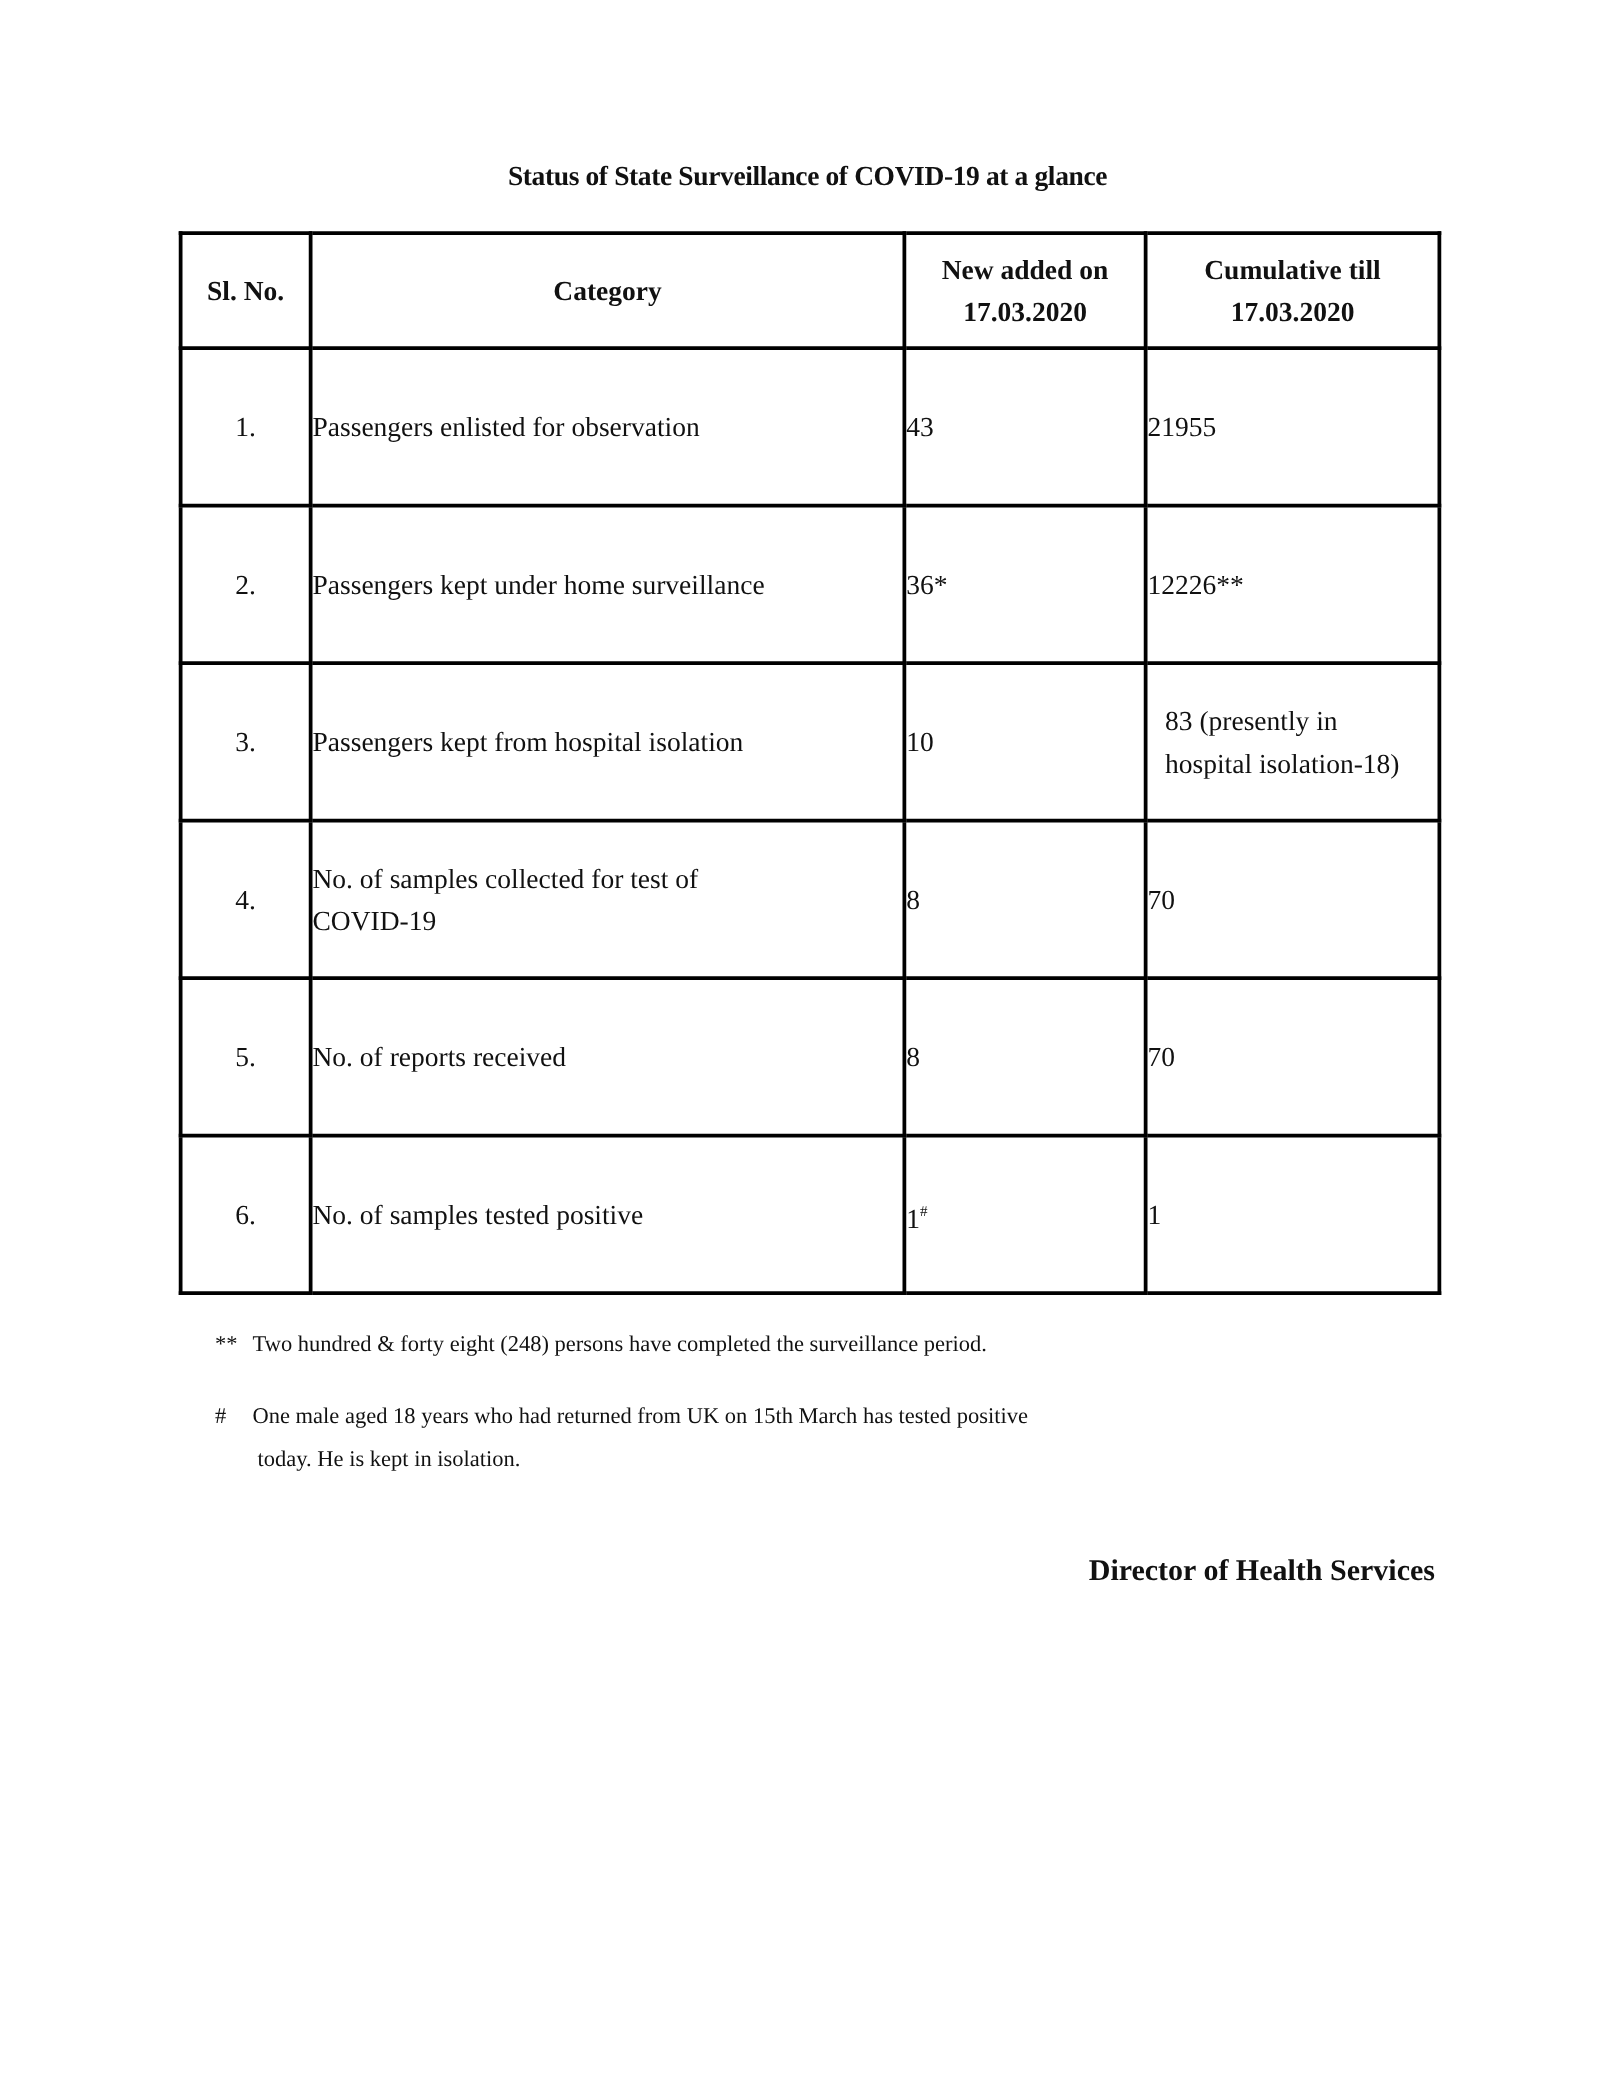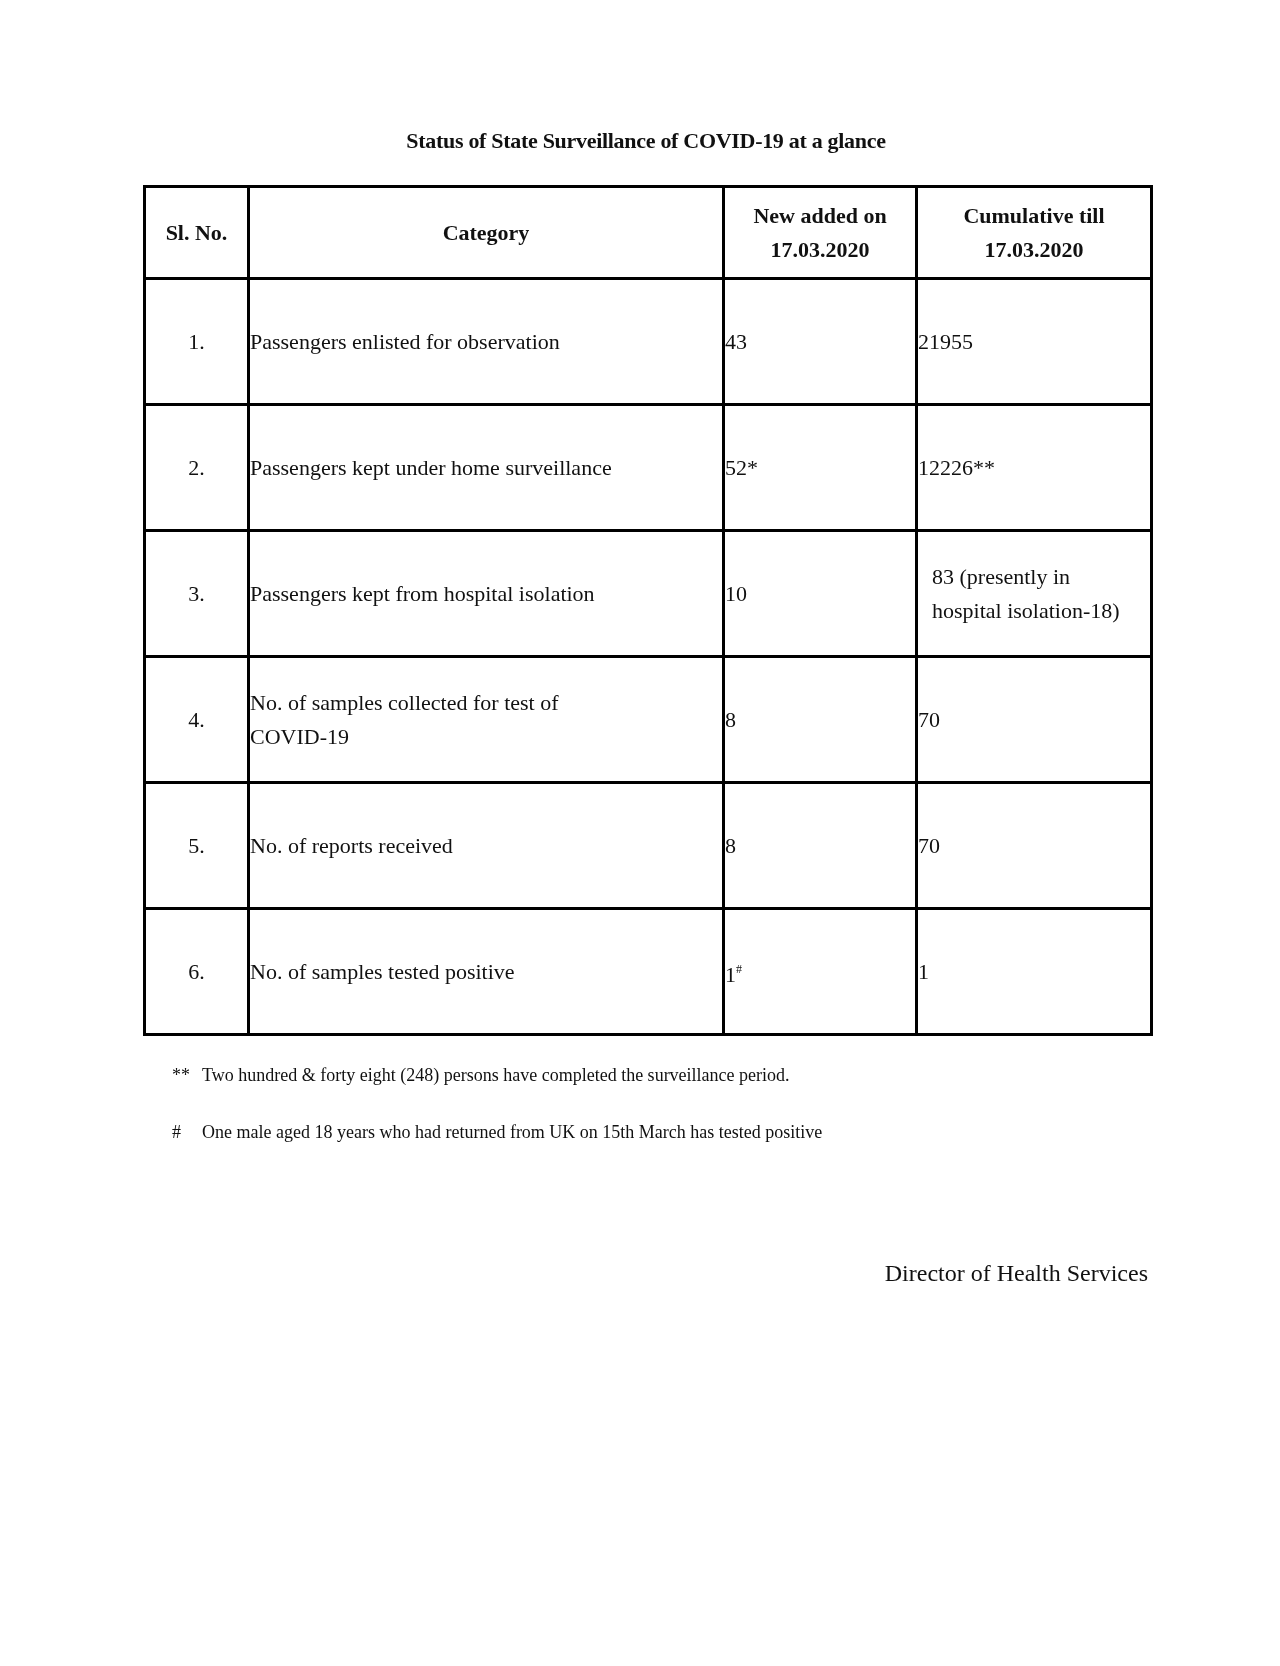--- a/index.html
+++ b/index.html
@@ -11,21 +11,21 @@
   table.grid td { height: 123px; line-height: 34px; }
   col.c1 { width: 104px; } col.c2 { width: 475px; } col.c3 { width: 193px; } col.c4 { width: 235px; }
   td.sl { text-align: center; }
   td.cat { text-align: left; padding-left: 0; }
   td.num { }
   sup { font-size: 12px; vertical-align: 9px; }
   .notes { position: absolute; left: 172px; top: 1058px; width: 960px; font-size: 18px; line-height: 35px; }
   .note { margin: 0 0 22px 0; }
   .note .mark { display: inline-block; width: 30px; }
   .note .indent { display: block; padding-left: 34px; }
-  .sign { position: absolute; top: 1244px; right: 132px; font-weight: normal; font-size: 24px; margin-top: 16px; }
+  .sign { position: absolute; top: 1244px; right: 132px; font-weight: bold; font-size: 24px; }
 </style>
 </head>
 <body>
 
 <div class="title">Status of State Surveillance of COVID-19 at a glance</div>
 
 <table class="grid">
   <colgroup>
       <col class="c1">
       <col class="c2">
@@ -49,21 +49,21 @@
   <tbody>
     <tr>
       <td class="sl">1.</td>
       <td class="cat">Passengers enlisted for observation</td>
       <td class="num">43</td>
       <td class="num">21955</td>
     </tr>
     <tr>
       <td class="sl">2.</td>
       <td class="cat">Passengers kept under home surveillance</td>
-      <td class="num">52*</td>
+      <td class="num">36*</td>
       <td class="num">12226**</td>
     </tr>
     <tr>
       <td class="sl">3.</td>
       <td class="cat">Passengers kept from hospital isolation</td>
       <td class="num">10</td>
       <td class="num" style="padding:0 14px;">83 (presently in hospital isolation-18)</td>
     </tr>
     <tr>
       <td class="sl">4.</td>
@@ -85,16 +85,17 @@
     </tr>
   </tbody>
 </table>
 
 <div class="notes">
   <p class="note">
     <span class="mark">**</span><span>Two hundred &amp; forty eight (248) persons have completed the surveillance period.</span>
   </p>
   <p class="note">
     <span class="mark">#</span><span>One male aged 18 years who had returned from UK on 15th March has tested positive</span>
+    <span class="indent">today. He is kept in isolation.</span>
   </p>
 </div>
 
 <div class="sign">Director of Health Services</div>
 
 </body></html>

